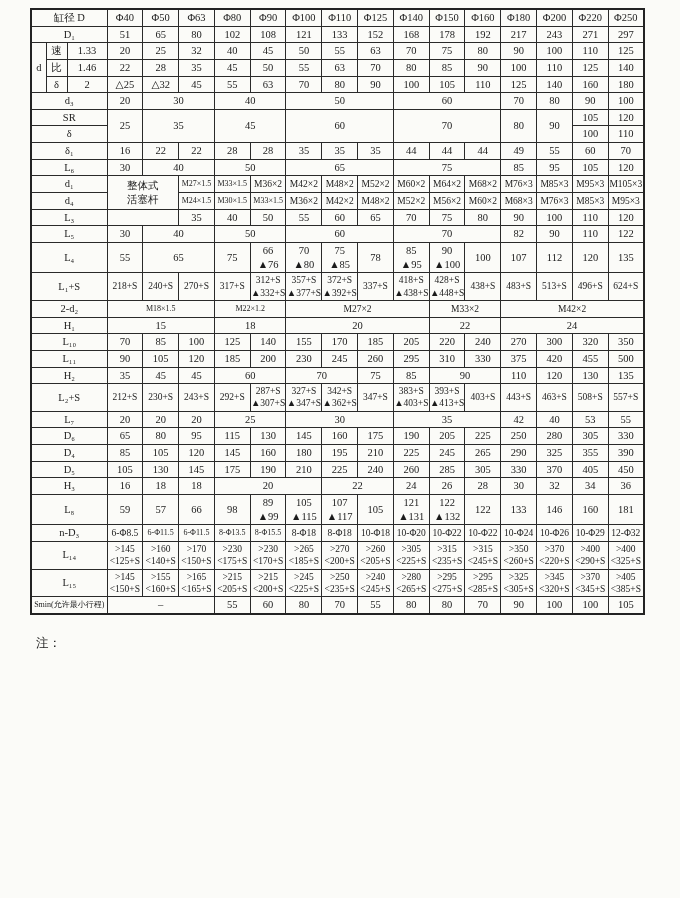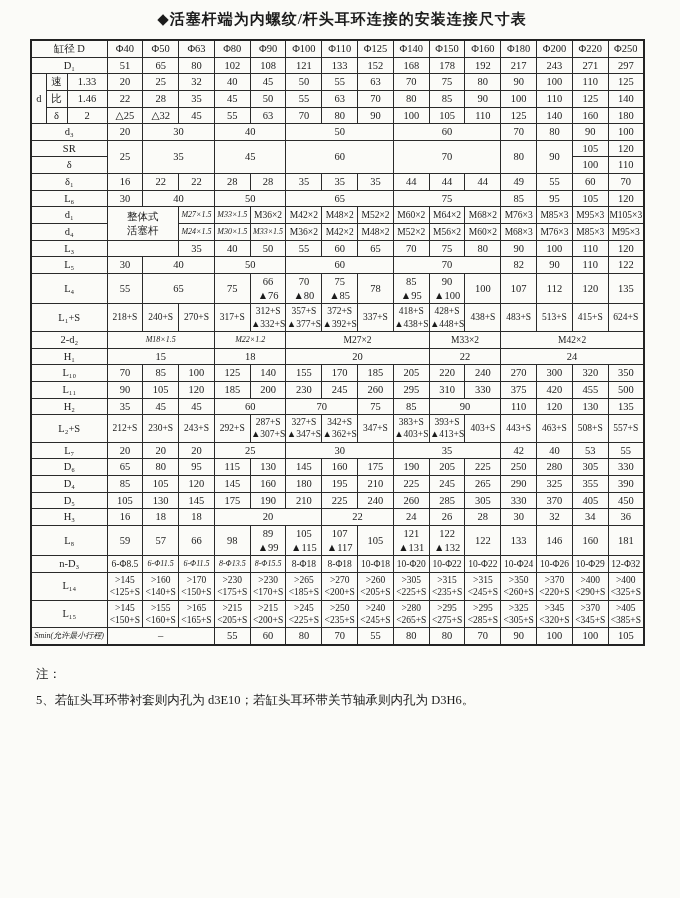--- a/index.html
+++ b/index.html
@@ -29,33 +29,32 @@
     border:1px solid #2a2a2a;
     text-align:center;
     vertical-align:middle;
     padding:1px 0;
     line-height:1.3;
     overflow:hidden;
     white-space:nowrap;
   }
   td.n{font-size:10.5px;}
   td.s{font-size:9.5px;}
-  td.xs{font-size:8px;font-style:italic;}
+  td.xs{font-size:8px;}
   .notes{
     margin:16px 0 0 14px;
     font-size:12.5px;
     line-height:2.05;
   }
   .notes .note-line{white-space:nowrap;}
 </style>
 </head>
 <body>
 
 <div class="page">
-  <div class="title">◆活塞杆端为内螺纹/杆头耳环连接的安装连接尺寸表</div>
 
   <table class="dim" id="dim-table">
     <colgroup>
       <col style="width:15px">
         <col style="width:21px">
         <col style="width:40px">
       <col style="width:35.8px">
         <col style="width:35.8px">
         <col style="width:35.8px">
       <col style="width:35.8px">
@@ -756,21 +755,21 @@
           <td class="s">
             <div>438+S</div>
           </td>
           <td class="s">
             <div>483+S</div>
           </td>
           <td class="s">
             <div>513+S</div>
           </td>
           <td class="s">
-            <div>415+S</div>
+            <div>496+S</div>
           </td>
           <td class="s">
             <div>624+S</div>
           </td>
         </tr>
         <tr>
           <td colspan="3" class="n">
             <div>2-d₂</div>
           </td>
           <td colspan="3" class="xs">
@@ -1508,15 +1507,14 @@
           </td>
           <td class="n">
             <div>105</div>
           </td>
         </tr>
       </tbody>
   </table>
 
   <div class="notes">
     <div class="note-line">注：</div>
-    <div class="note-line">5、若缸头耳环带衬套则内孔为 d3E10；若缸头耳环带关节轴承则内孔为 D3H6。</div>
   </div>
 </div>
 
 </body></html>

